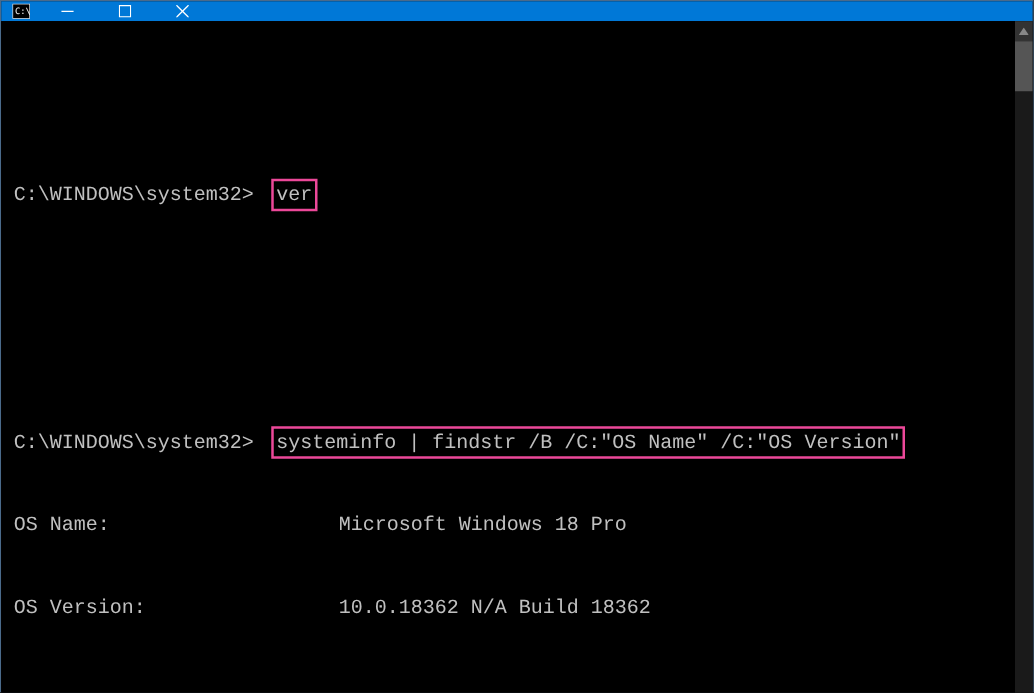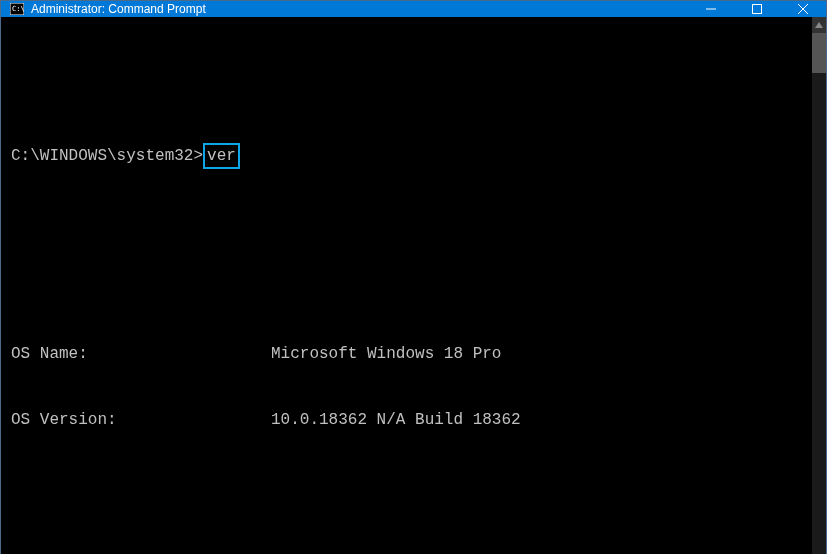--- a/index.html
+++ b/index.html
@@ -85,41 +85,40 @@
     }
     .sb-track { flex: 1; background: #1a1a1a; position: relative; }
     .sb-thumb {
       position: absolute;
       top: 0; left: 0; right: 0;
       height: 40px;
       background: #555;
     }
     .line { display: block; }
     .hl {
-      border: 2px solid #0ea5e9;
+      border: 2px solid #ec4899;
       padding: 0 2px;
       display: inline-block;
-      margin: -2px 0;
+      margin: -2px 14px;
     }
     .blank { height: 22px; }
     .row-col { display: flex; }
     .col-label { width: 260px; }
   </style>
 </head>
 <body>
 
 <div class="window">
   <div class="titlebar">
     <span class="icon">
       <svg width="14" height="12" viewBox="0 0 14 12">
         <rect x="0" y="0" width="14" height="12" fill="#000" stroke="#fff" stroke-width="1"></rect>
         <text x="2" y="8" fill="#fff" font-size="7" font-family="monospace">C:\</text>
       </svg>
     </span>
-    <span class="title">Administrator: Command Prompt</span>
     <div class="win-controls">
       <div class="win-btn">
         <svg width="10" height="10" viewBox="0 0 10 10">
             <line x1="0" y1="5" x2="10" y2="5" stroke="#fff" stroke-width="1"></line>
           </svg>
       </div>
       <div class="win-btn">
         <svg width="10" height="10" viewBox="0 0 10 10">
             <rect x="0.5" y="0.5" width="9" height="9" fill="none" stroke="#fff" stroke-width="1"></rect>
           </svg>
@@ -132,20 +131,21 @@
       </div>
     </div>
   </div>
 
   <div class="content-wrap">
     <div class="terminal">
       <div class="blank"></div>
       <div class="line"><span>C:\WINDOWS\system32&gt;</span><span class="hl">ver</span></div>
       <div class="blank"></div>
       <div class="blank"></div>
+      <div class="line"><span>C:\WINDOWS\system32&gt;</span><span class="hl">systeminfo | findstr /B /C:"OS Name" /C:"OS Version"</span></div>
       <div class="line row-col"><span class="col-label">OS Name:</span><span>Microsoft Windows 18 Pro</span></div>
       <div class="line row-col"><span class="col-label">OS Version:</span><span>10.0.18362 N/A Build 18362</span></div>
       
       
       
       
       
       
       
     </div>

